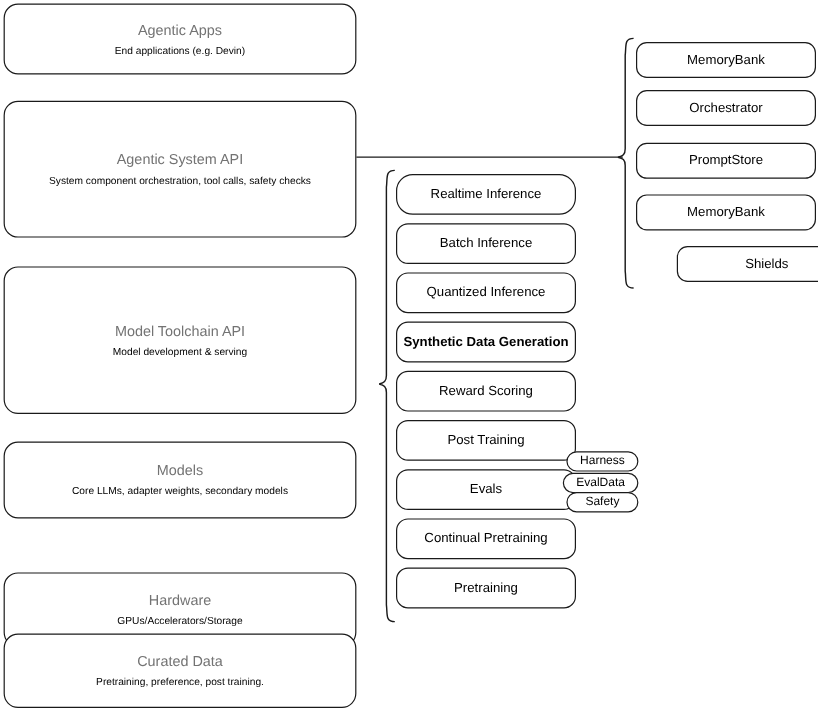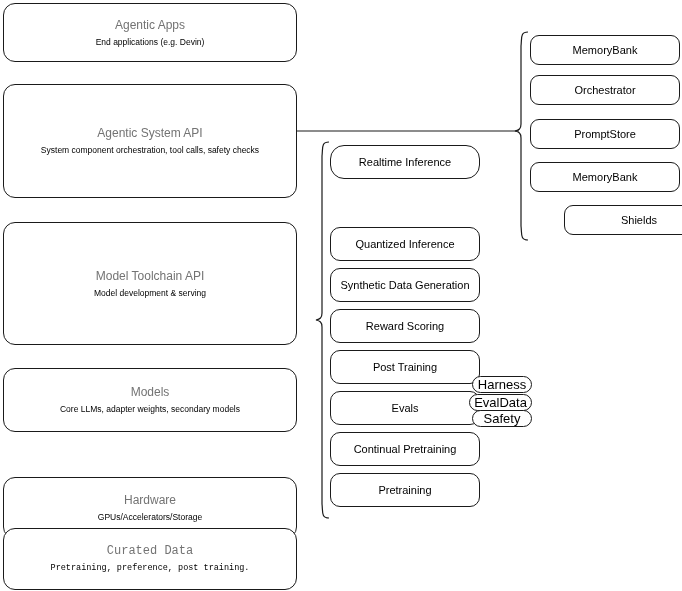--- a/index.html
+++ b/index.html
@@ -86,21 +86,21 @@
   
   .pill {
     position: absolute;
     box-sizing: border-box;
     border: 1px solid #1a1a1a;
     border-radius: 11px;
     background: #ffffff;
     display: flex;
     align-items: center;
     justify-content: center;
-    font-size: 13px;
+    font-size: 10px;
     height: 17px;
     z-index: 5;
   }
 
   
   #connectors {
     position: absolute;
     left: 0; top: 0;
     width: 682px;
     height: 591px;
@@ -153,32 +153,35 @@
   <div class="box layer" style="top:368px; height:64px;">
     <div class="title">Models</div>
     <div class="subtitle">Core LLMs, adapter weights, secondary models</div>
   </div>
 
   <div class="box layer" style="top:448px; height:62px;margin-top:29px;">
     <div class="title">Hardware</div>
     <div class="subtitle">GPUs/Accelerators/Storage</div>
   </div>
 
-  <div class="box layer" style="top:528px; height:62px;font-family:Liberation Mono, monospace;">
+  <div class="box layer" style="top:528px; height:62px;">
     <div class="title">Curated Data</div>
     <div class="subtitle">Pretraining, preference, post training.</div>
   </div>
 
   <div class="cap" style="top:145px;border-radius:14px;">
     <span>Realtime Inference</span>
   </div>
+  <div class="cap" style="top:186px;">
+    <span>Batch Inference</span>
+  </div>
   <div class="cap" style="top:227px;">
     <span>Quantized Inference</span>
   </div>
-  <div class="cap" style="top:268px;">
+  <div class="cap" style="top:268px;font-weight:bold;">
     <span>Synthetic Data Generation</span>
   </div>
   <div class="cap" style="top:309px;">
     <span>Reward Scoring</span>
   </div>
   <div class="cap" style="top:350px;">
     <span>Post Training</span>
   </div>
   <div class="cap" style="top:391px;">
     <span>Evals</span>

